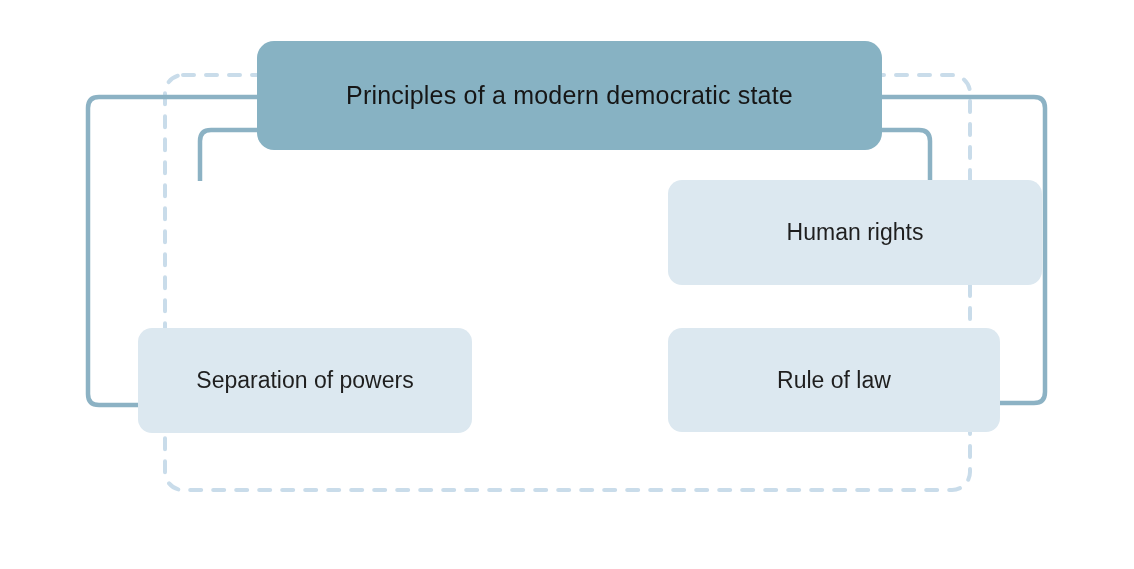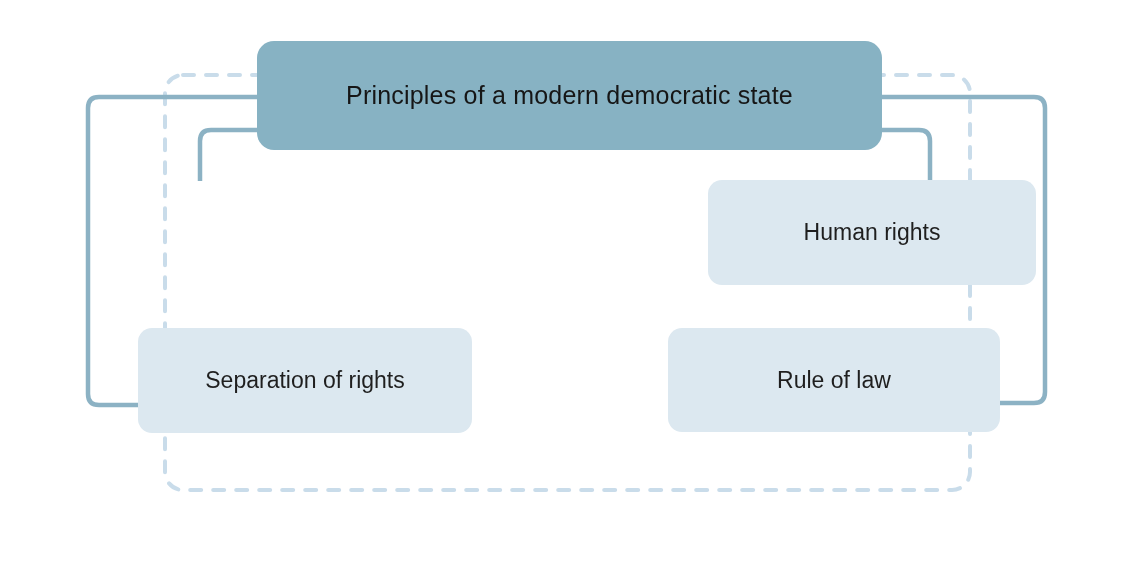--- a/index.html
+++ b/index.html
@@ -34,21 +34,21 @@
     color:var(--title-text);
     letter-spacing:0.2px;
   }
   .node-child{
     background:var(--child-bg);
     border-radius:14px;
     font-size:23px;font-weight:normal;
     color:var(--child-text);
   }
   .node-pos-0{left:138px;top:180px;width:334px;height:105px;}
-  .node-pos-1{left:708px;top:180px;width:328px;height:105px;}
+  .node-pos-1{left:668px;top:180px;width:374px;height:105px;}
   .node-pos-2{left:138px;top:328px;width:334px;height:105px;}
   .node-pos-3{left:668px;top:328px;width:332px;height:104px;}
 </style>
 </head>
 <body>
 
 <div class="canvas">
 
   <svg class="wires" viewBox="0 0 1134 569" xmlns="http://www.w3.org/2000/svg">
 
@@ -66,20 +66,20 @@
   <div class="node node-title">
     <span>Principles of a modern democratic state</span>
   </div>
 
 
   <div class="node node-child node-pos-1">
     <span>Human rights</span>
   </div>
 
   <div class="node node-child node-pos-2">
-    <span>Separation of rights</span>
+    <span>Separation of powers</span>
   </div>
 
   <div class="node node-child node-pos-3">
     <span>Rule of law</span>
   </div>
 
 </div>
 
 </body></html>

